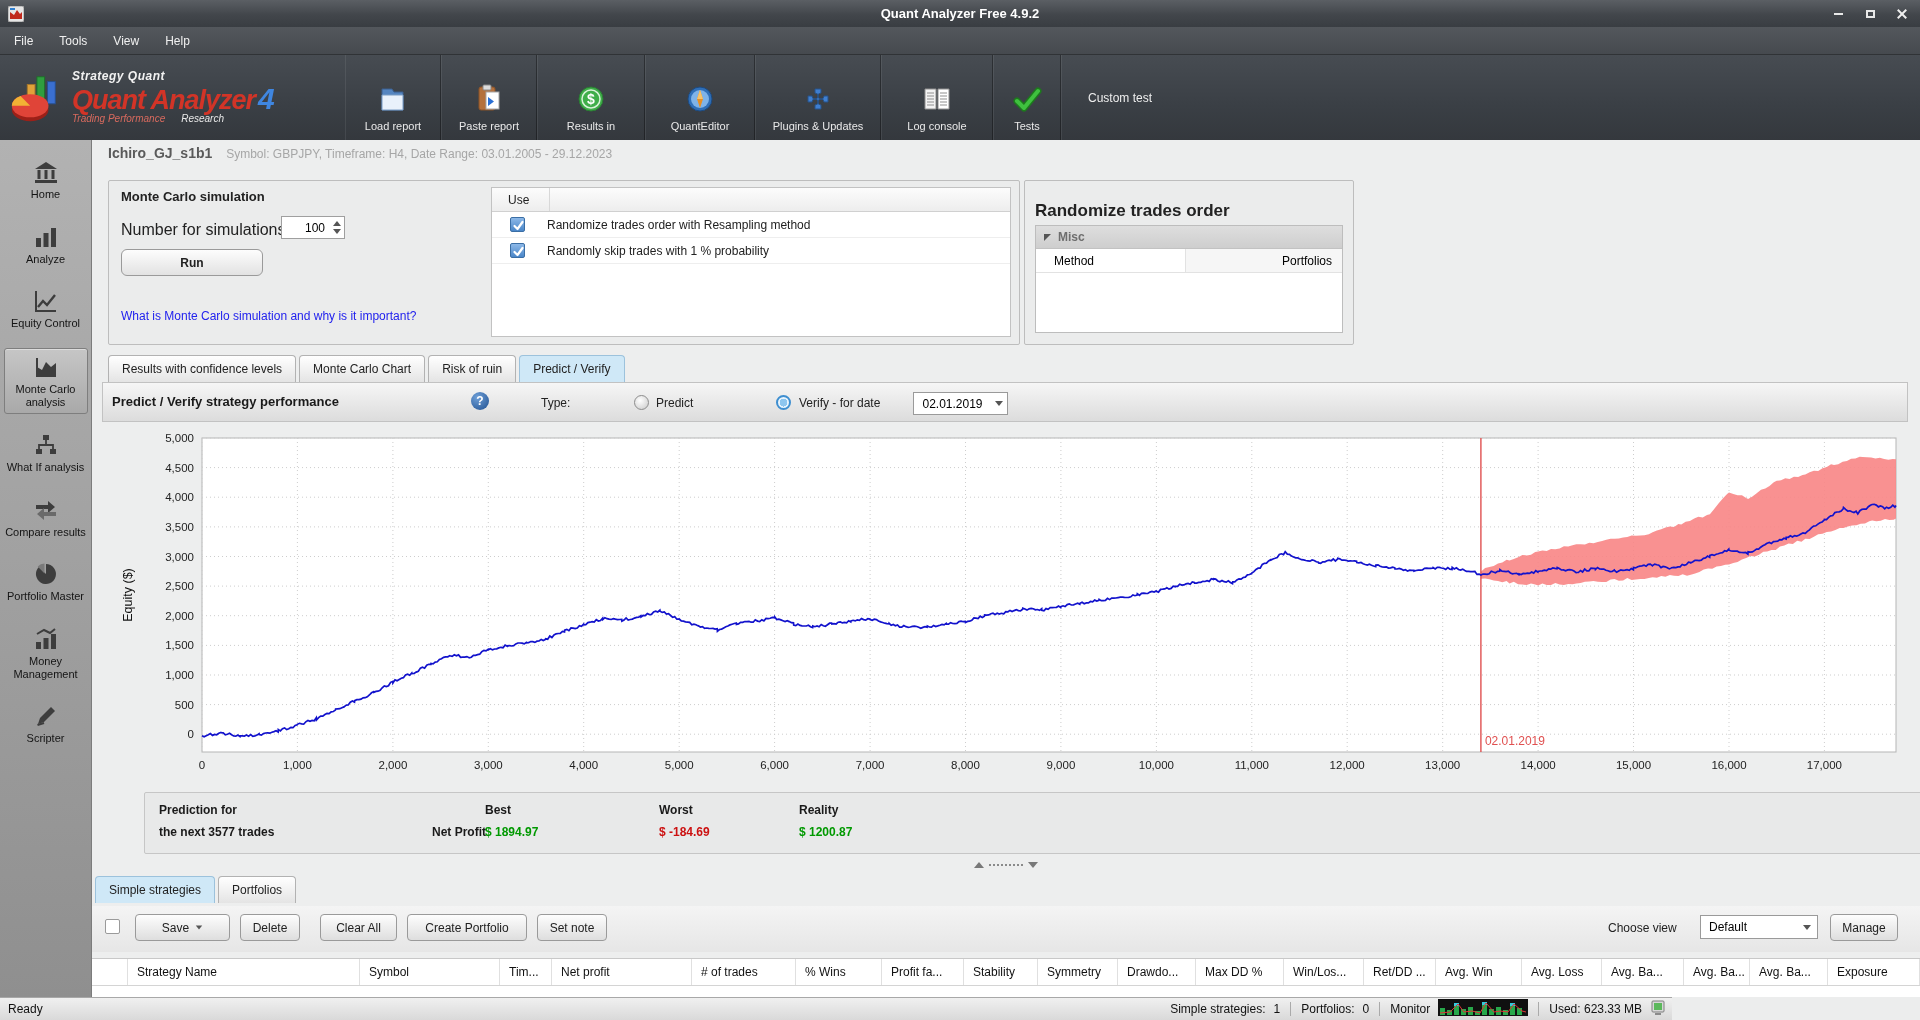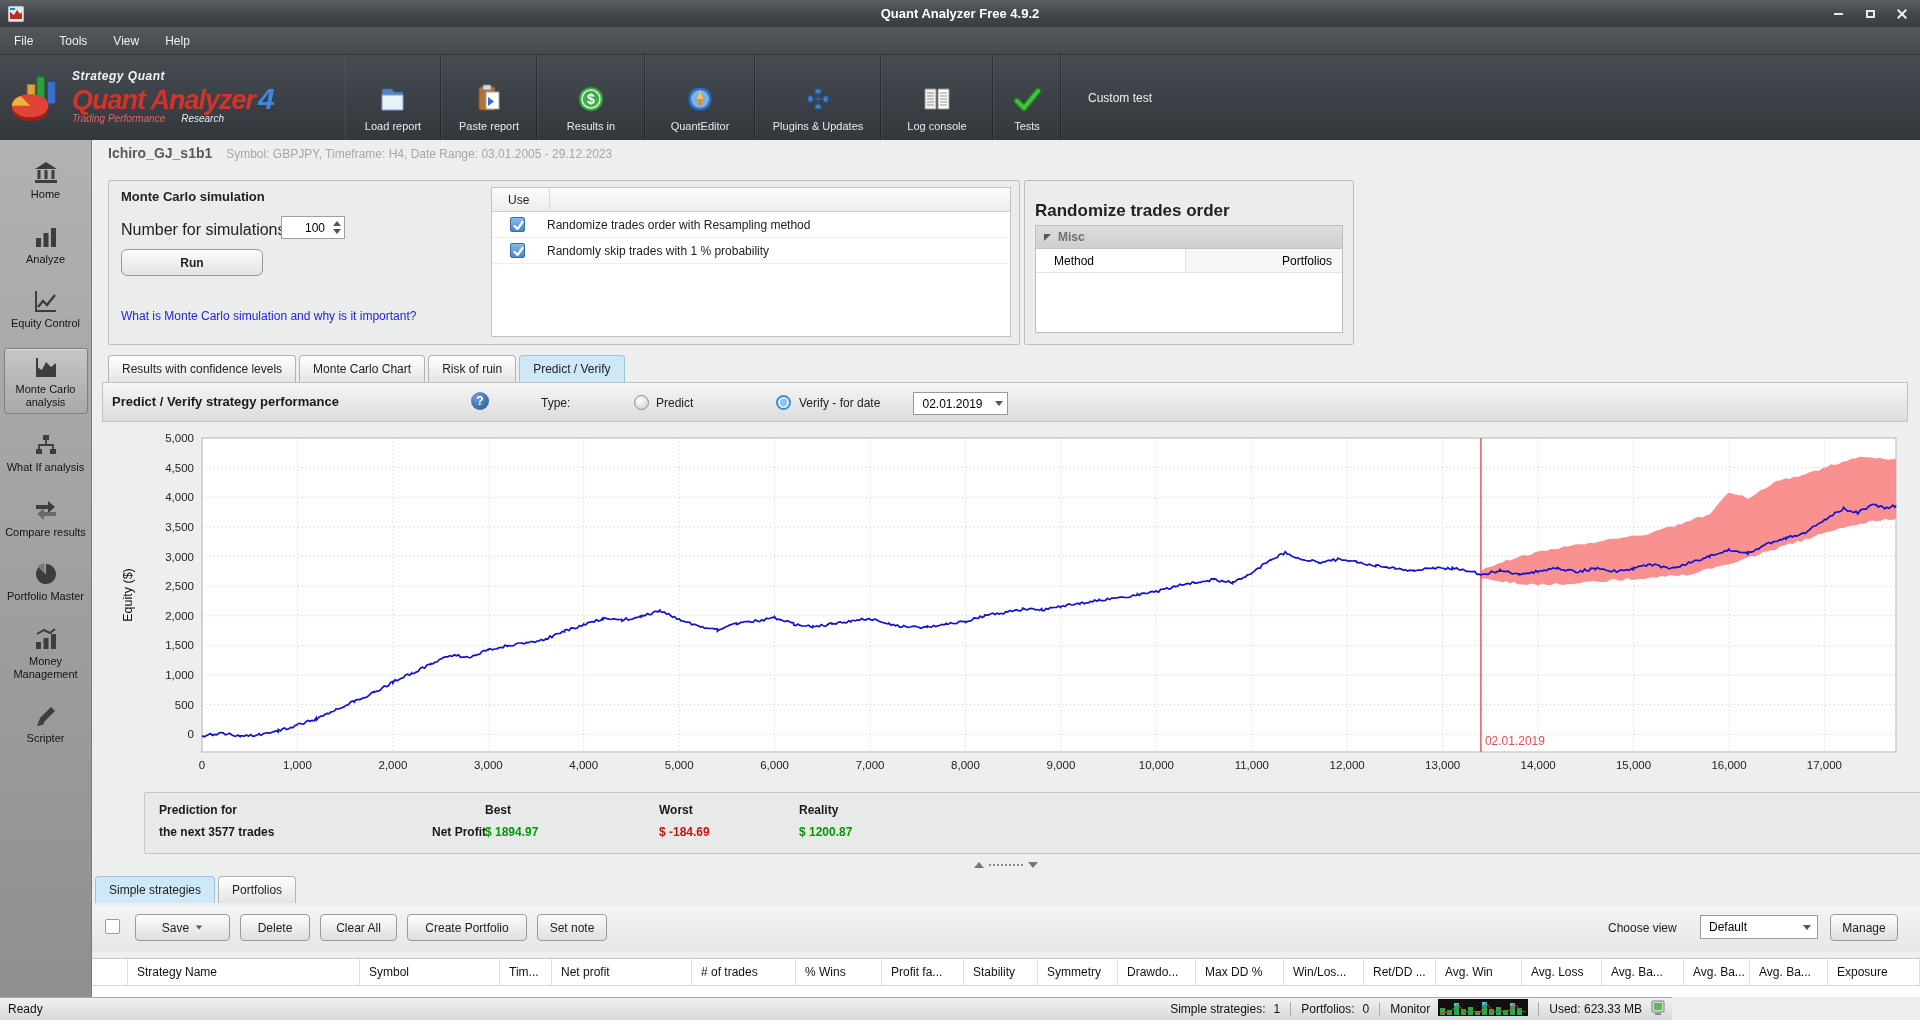--- a/index.html
+++ b/index.html
@@ -516,21 +516,21 @@
         <div class="tab">Portfolios</div>
       </div>
 
     <div class="actions-row">
       <div class="checkbox empty row-cb"></div>
       <div id="action-buttons">
           <div class="act-btn" style="left:43px;width:95px;">
             <span>Save</span>
             <div class="tri-down" style="transform:scale(.8);"></div>
           </div>
-          <div class="act-btn" style="left:148px;width:70px;">
+          <div class="act-btn" style="left:148px;width:60px;">
             <span>Delete</span>
           </div>
           <div class="act-btn" style="left:228px;width:77px;">
             <span>Clear All</span>
           </div>
           <div class="act-btn" style="left:315px;width:120px;">
             <span>Create Portfolio</span>
           </div>
           <div class="act-btn" style="left:445px;width:70px;">
             <span>Set note</span>

